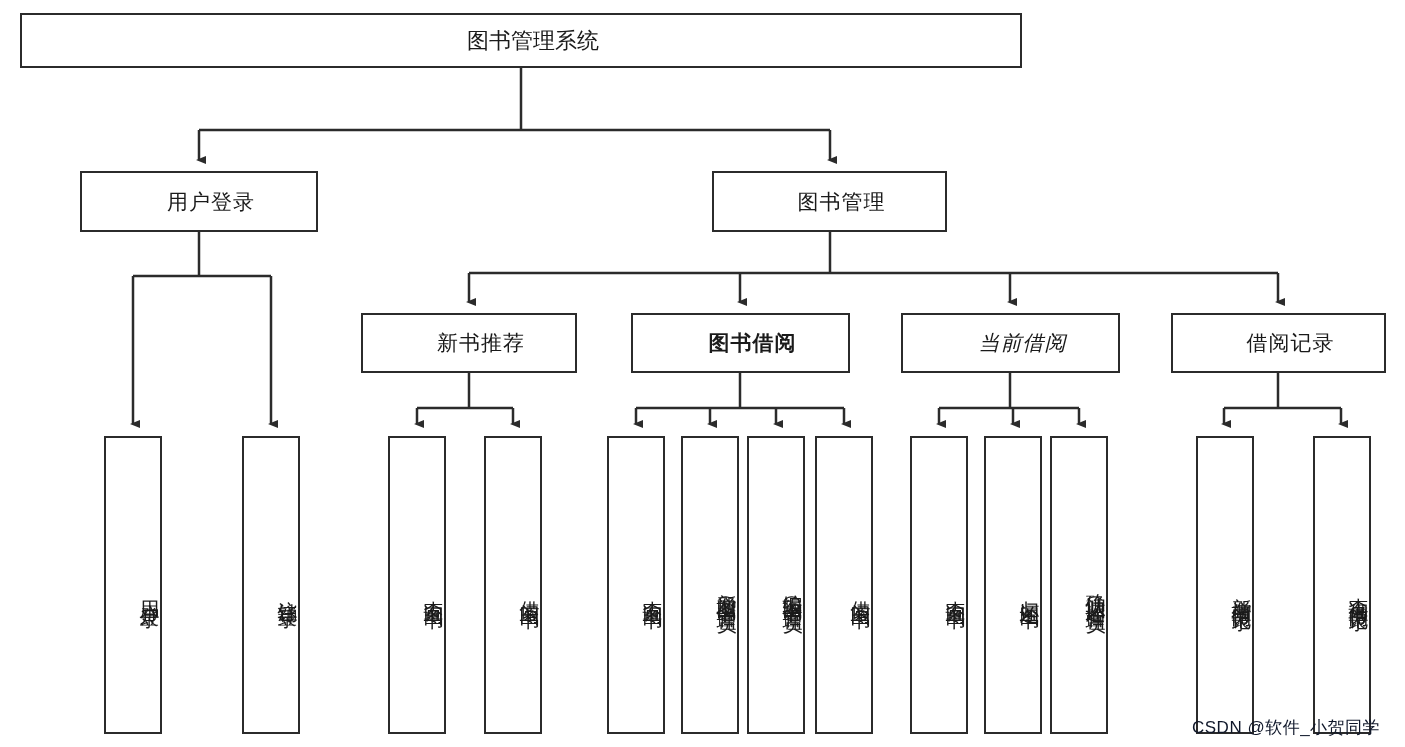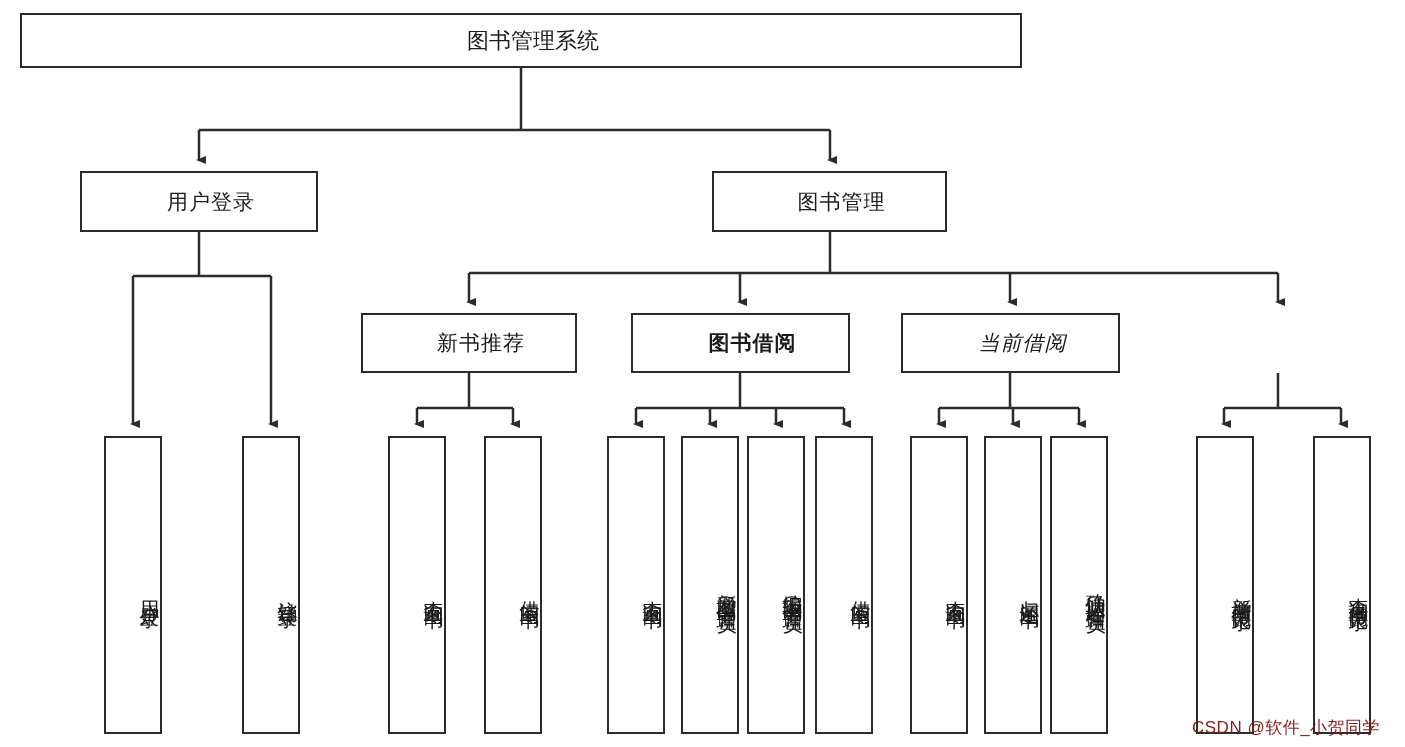--- a/index.html
+++ b/index.html
@@ -6,21 +6,21 @@
   body{font-family:"Liberation Sans","DejaVu Sans",sans-serif;}
   #canvas{position:relative;width:1405px;height:747px;background:#ffffff;overflow:hidden;}
   svg.edges{position:absolute;left:0;top:0;width:1405px;height:747px;pointer-events:none;}
   .node{position:absolute;box-sizing:border-box;background:#ffffff;border:2.5px solid #2b2b2b;
         display:flex;align-items:center;justify-content:center;color:#1a1a1a;padding-left:24px;}
   .node.h{font-size:21px;letter-spacing:1px;}
   .node.root{font-size:22px;}
   .node.v{writing-mode:vertical-rl;text-orientation:upright;font-size:20px;letter-spacing:3px;
           align-items:flex-start;justify-content:center;padding-top:12px;line-height:1.05;}
   .node.v span{writing-mode:vertical-rl;text-orientation:upright;}
-  .wm{position:absolute;font-size:17px;color:#7f1d1d;white-space:nowrap;letter-spacing:0.5px;}
+  .wm{position:absolute;font-size:17px;color:#0f172a;white-space:nowrap;letter-spacing:0.5px;}
 </style>
 </head>
 <body>
 
 <div id="canvas">
 
   <svg class="edges" viewBox="0 0 1405 747">
     <defs>
       <marker id="ah" markerWidth="10" markerHeight="10" refX="4" refY="7" orient="auto" markerUnits="userSpaceOnUse">
         <path d="M0,0 L8,0 L4,10 Z" fill="#2b2b2b"></path>
@@ -83,20 +83,23 @@
 
   <div class="node h" style="left:712px;top:171px;width:235px;height:61px;">
     <span>图书管理</span>
   </div>
   <div class="node h" style="left:631px;top:313px;width:219px;height:60px;font-weight:bold;">
     <span>图书借阅</span>
   </div>
   <div class="node h" style="left:901px;top:313px;width:219px;height:60px;font-style:italic;">
     <span>当前借阅</span>
   </div>
+  <div class="node h" style="left:1171px;top:313px;width:215px;height:60px;">
+    <span>借阅记录</span>
+  </div>
 
   <div class="node v" style="left:104px;top:436px;width:58px;height:298px;">
     <span>用户登录</span>
   </div>
   <div class="node v" style="left:242px;top:436px;width:58px;height:298px;">
     <span>注销登录</span>
   </div>
 
   <div class="node v" style="left:388px;top:436px;width:58px;height:298px;">
     <span>查询图书</span>

